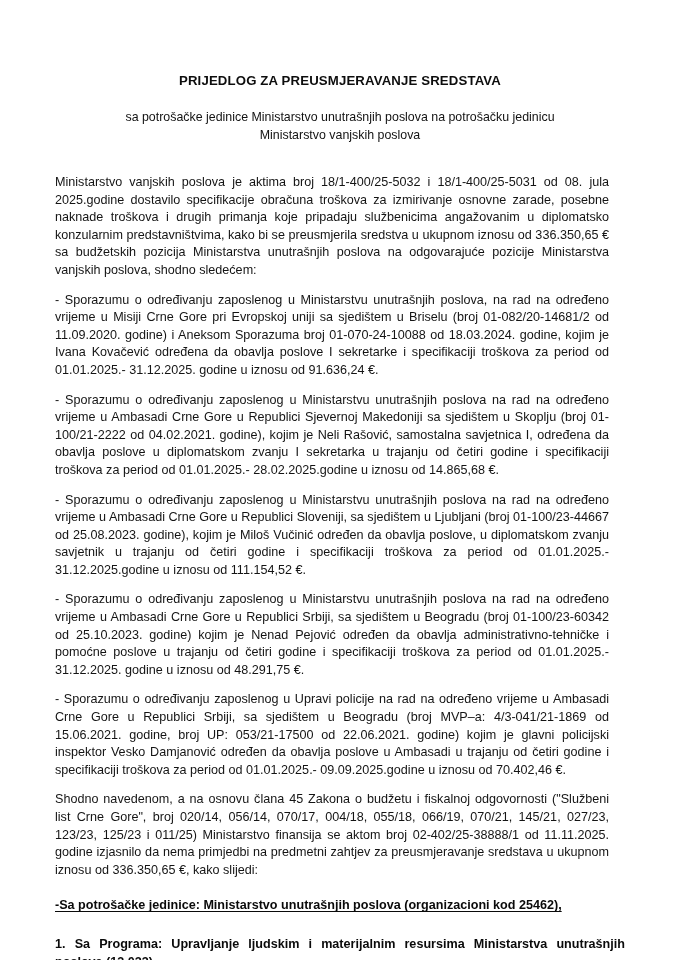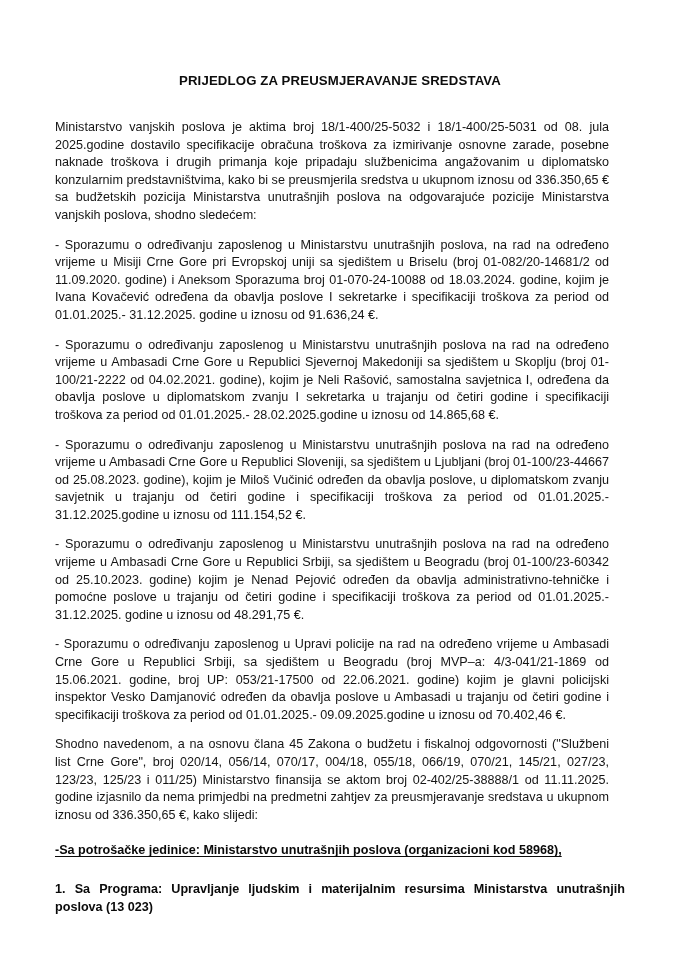--- a/index.html
+++ b/index.html
@@ -85,36 +85,40 @@
   }
 </style>
 </head>
 <body>
 
 <div class="page">
   <div class="content">
 
     <h1 class="doc-title">PRIJEDLOG ZA PREUSMJERAVANJE SREDSTAVA</h1>
 
+    <div>
+      <p class="doc-subtitle">sa potrošačke jedinice Ministarstvo unutrašnjih poslova na potrošačku jedinicu</p>
+      <p class="doc-subtitle" style="padding-top:0;">Ministarstvo vanjskih poslova</p>
+    </div>
 
     <div class="body-block">
 
       <p class="para">Ministarstvo vanjskih poslova je aktima broj 18/1-400/25-5032 i 18/1-400/25-5031 od 08. jula 2025.godine dostavilo specifikacije obračuna troškova za izmirivanje osnovne zarade, posebne naknade troškova i drugih primanja koje pripadaju službenicima angažovanim u diplomatsko konzularnim predstavništvima, kako bi se preusmjerila sredstva u ukupnom iznosu od 336.350,65 € sa budžetskih pozicija Ministarstva unutrašnjih poslova na odgovarajuće pozicije Ministarstva vanjskih poslova, shodno sledećem:</p>
 
       <p class="para">- Sporazumu o određivanju zaposlenog u Ministarstvu unutrašnjih poslova, na rad na određeno vrijeme u Misiji Crne Gore pri Evropskoj uniji sa sjedištem u Briselu (broj 01-082/20-14681/2 od 11.09.2020. godine) i Aneksom Sporazuma broj 01-070-24-10088 od 18.03.2024. godine, kojim je Ivana Kovačević određena da obavlja poslove I sekretarke i specifikaciji troškova za period od 01.01.2025.- 31.12.2025. godine u iznosu od 91.636,24 €.</p>
 
       <p class="para">- Sporazumu o određivanju zaposlenog u Ministarstvu unutrašnjih poslova na rad na određeno vrijeme u Ambasadi Crne Gore u Republici Sjevernoj Makedoniji sa sjedištem u Skoplju (broj 01-100/21-2222 od 04.02.2021. godine), kojim je Neli Rašović, samostalna savjetnica I, određena da obavlja poslove u diplomatskom zvanju I sekretarka u trajanju od četiri godine i specifikaciji troškova za period od 01.01.2025.- 28.02.2025.godine u iznosu od 14.865,68 €.</p>
 
       <p class="para">- Sporazumu o određivanju zaposlenog u Ministarstvu unutrašnjih poslova na rad na određeno vrijeme u Ambasadi Crne Gore u Republici Sloveniji, sa sjedištem u Ljubljani (broj 01-100/23-44667 od 25.08.2023. godine), kojim je Miloš Vučinić određen da obavlja poslove, u diplomatskom zvanju savjetnik u trajanju od četiri godine i specifikaciji troškova za period od 01.01.2025.- 31.12.2025.godine u iznosu od 111.154,52 €.</p>
 
       <p class="para">- Sporazumu o određivanju zaposlenog u Ministarstvu unutrašnjih poslova na rad na određeno vrijeme u Ambasadi Crne Gore u Republici Srbiji, sa sjedištem u Beogradu (broj 01-100/23-60342 od 25.10.2023. godine) kojim je Nenad Pejović određen da obavlja administrativno-tehničke i pomoćne poslove u trajanju od četiri godine i specifikaciji troškova za period od 01.01.2025.- 31.12.2025. godine u iznosu od 48.291,75 €.</p>
 
       <p class="para">- Sporazumu o određivanju zaposlenog u Upravi policije na rad na određeno vrijeme u Ambasadi Crne Gore u Republici Srbiji, sa sjedištem u Beogradu (broj MVP–a: 4/3-041/21-1869 od 15.06.2021. godine, broj UP: 053/21-17500 od 22.06.2021. godine) kojim je glavni policijski inspektor Vesko Damjanović određen da obavlja poslove u Ambasadi u trajanju od četiri godine i specifikaciji troškova za period od 01.01.2025.- 09.09.2025.godine u iznosu od 70.402,46 €.</p>
 
       <p class="para">Shodno navedenom, a na osnovu člana 45 Zakona o budžetu i fiskalnoj odgovornosti ("Službeni list Crne Gore", broj 020/14, 056/14, 070/17, 004/18, 055/18, 066/19, 070/21, 145/21, 027/23, 123/23, 125/23 i 011/25) Ministarstvo finansija se aktom broj 02-402/25-38888/1 od 11.11.2025. godine izjasnilo da nema primjedbi na predmetni zahtjev za preusmjeravanje sredstava u ukupnom iznosu od 336.350,65 €, kako slijedi:</p>
 
-      <p class="heading-underline">-Sa potrošačke jedinice:  Ministarstvo unutrašnjih poslova (organizacioni kod 58968),</p>
+      <p class="heading-underline">-Sa potrošačke jedinice:  Ministarstvo unutrašnjih poslova (organizacioni kod 25462),</p>
 
       <p class="heading-bold">1. Sa Programa: Upravljanje ljudskim i materijalnim resursima Ministarstva unutrašnjih poslova (13 023)</p>
 
     </div>
   </div>
 </div>
 
 </body></html>

